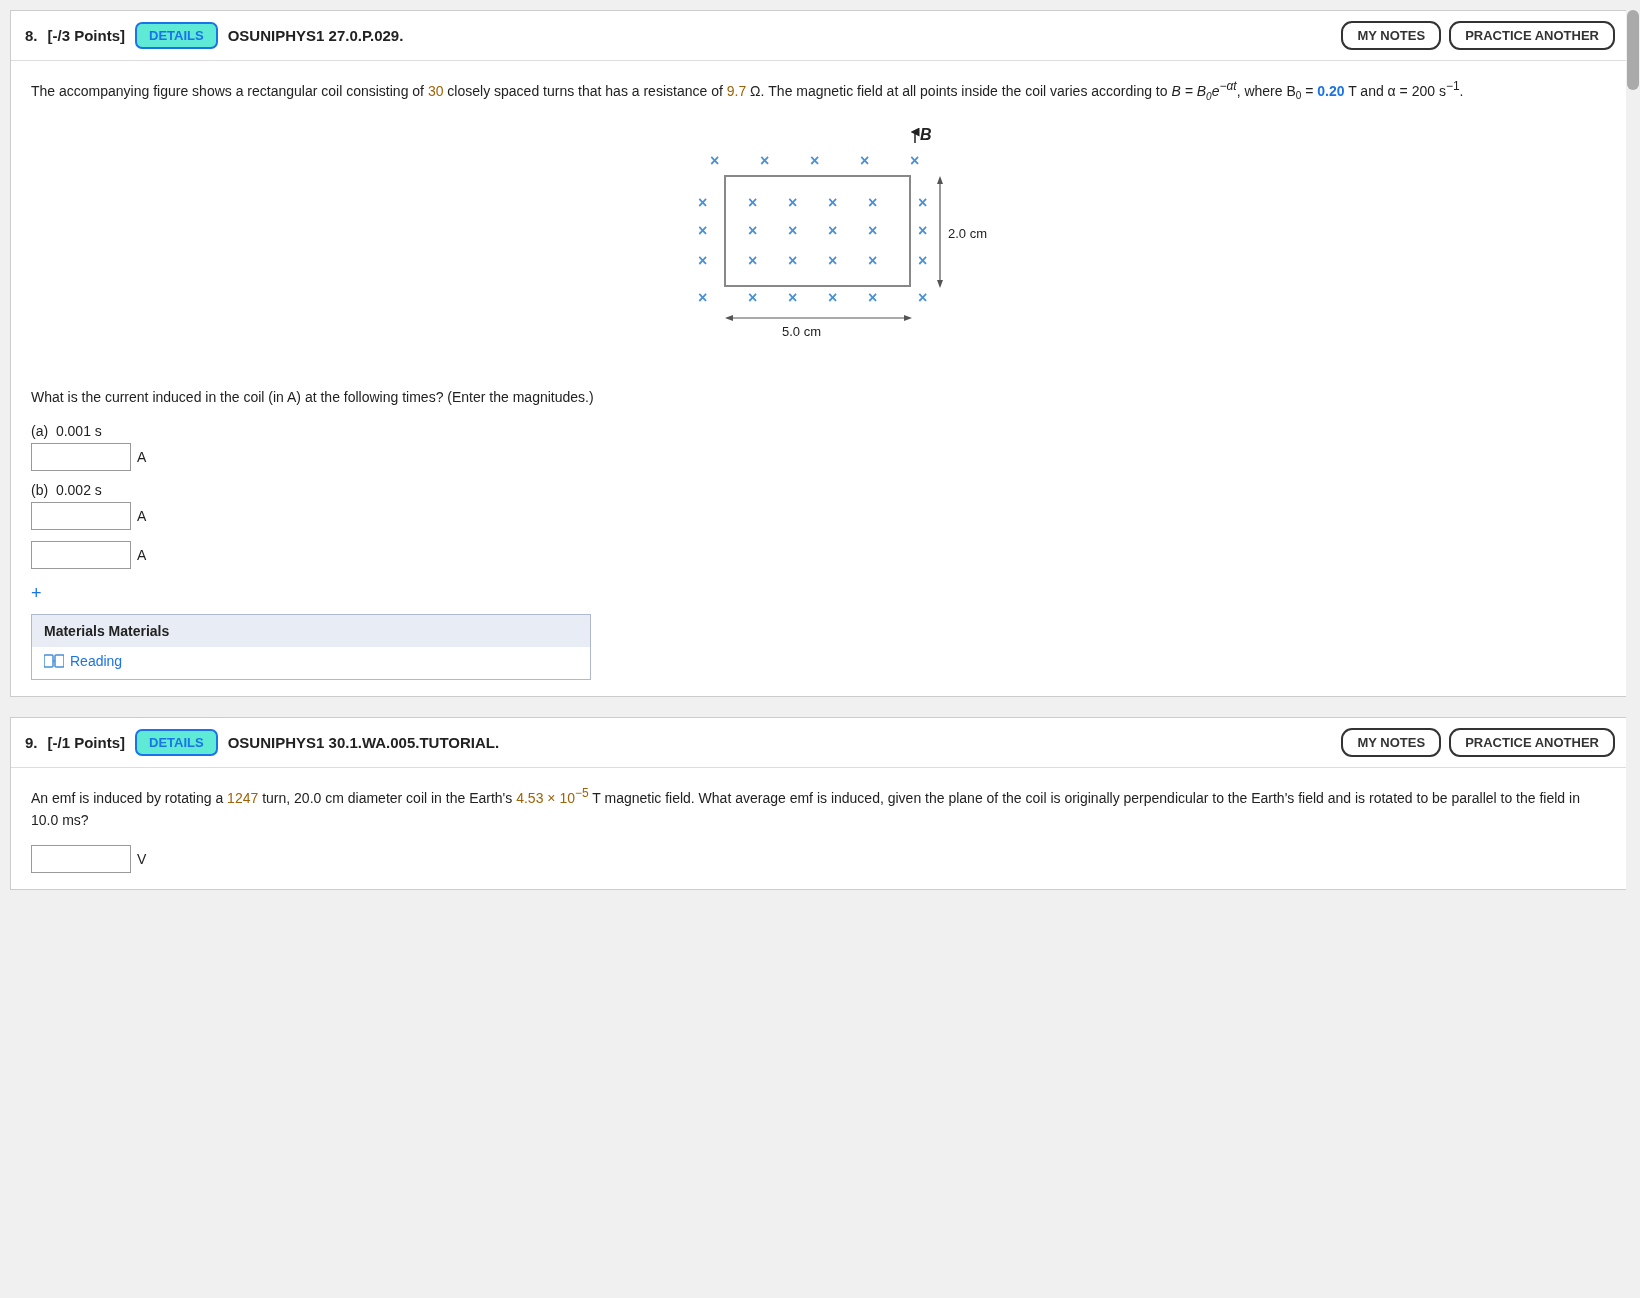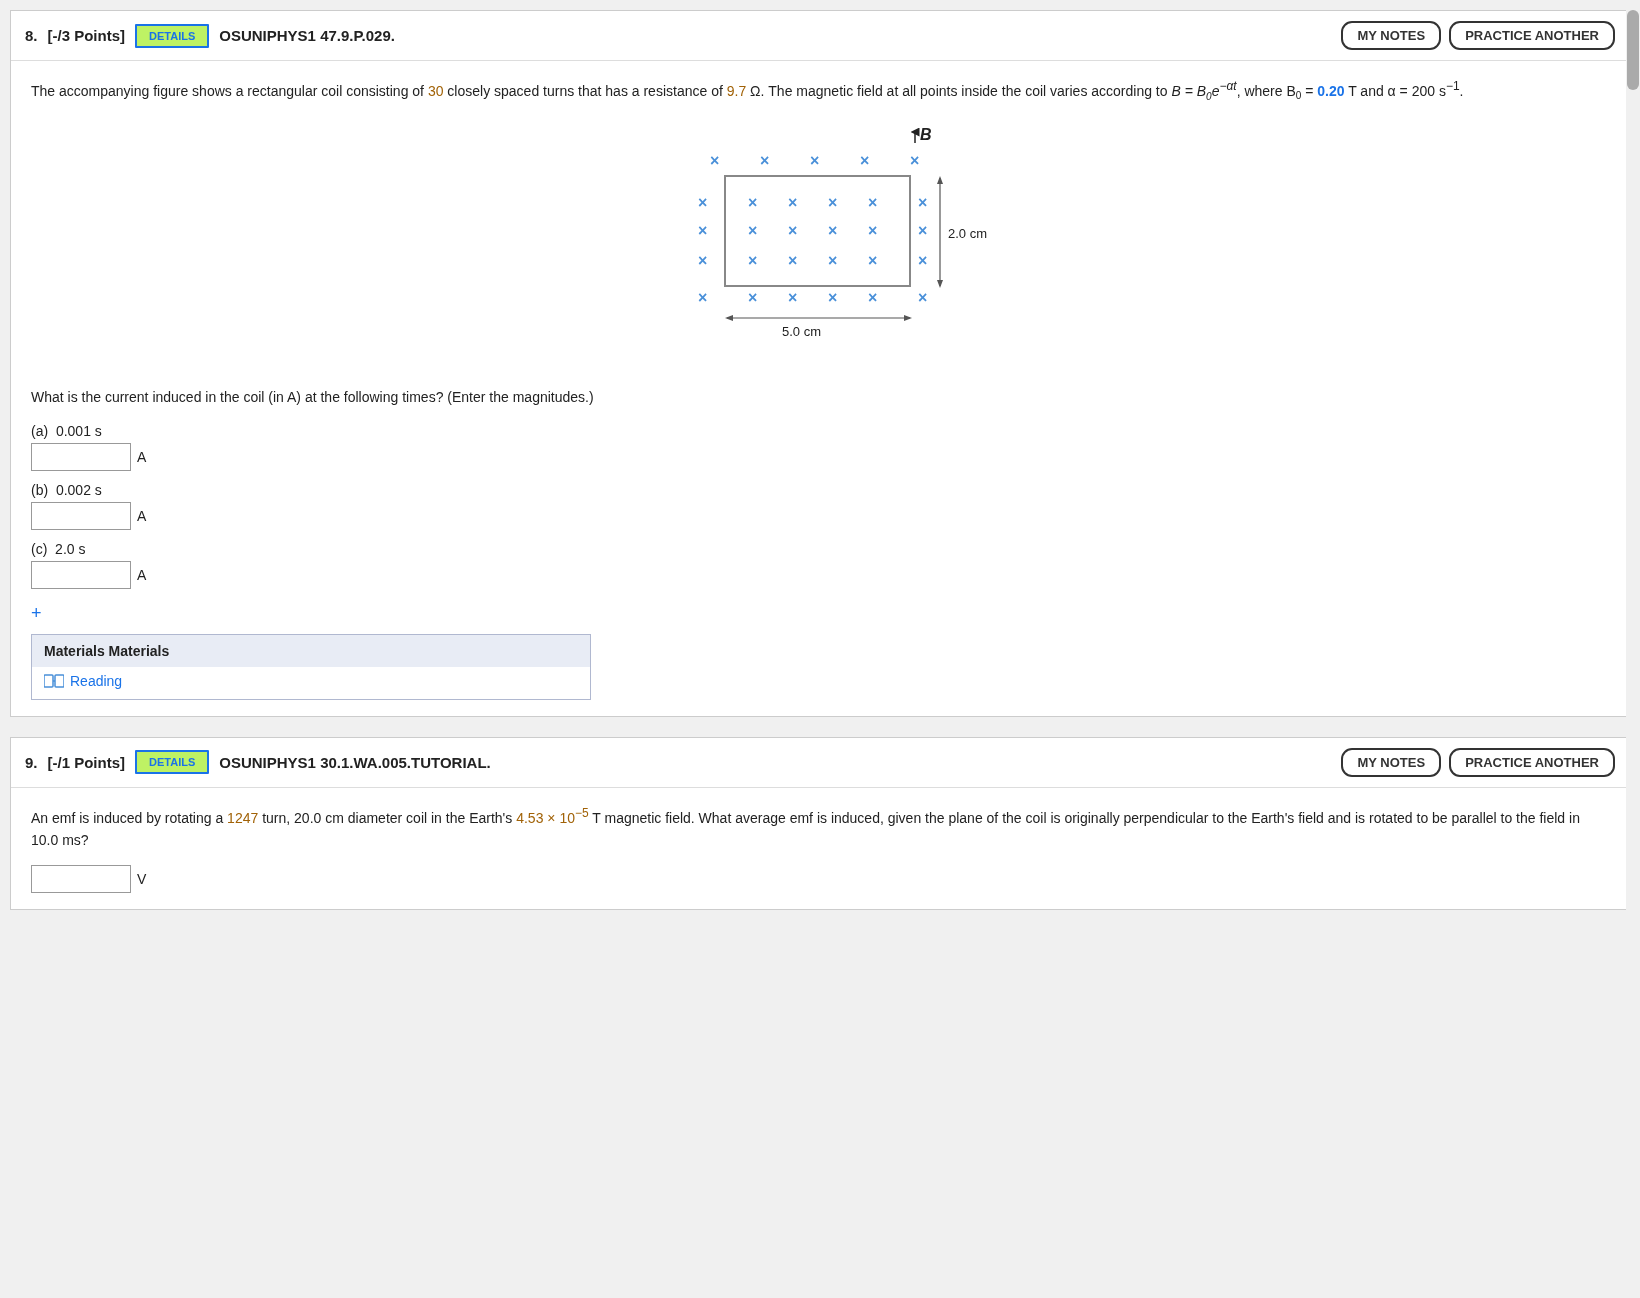--- a/index.html
+++ b/index.html
@@ -33,26 +33,26 @@
       align-items: center;
       gap: 10px;
     }
     .question-number {
       font-weight: bold;
       font-size: 15px;
     }
     .btn-details {
       border: 2px solid #1a73e8;
       color: #1a73e8;
-      background: #bef264;
+      background: #5eead4;
       padding: 4px 12px;
-      font-size: 11px;
+      font-size: 13px;
       font-weight: bold;
       cursor: pointer;
-      border-radius: 1px;
+      border-radius: 7px;
     }
     .question-code {
       font-weight: bold;
       font-size: 15px;
     }
     .header-right-btns {
       display: flex;
       gap: 8px;
     }
     .btn-outline {
@@ -159,21 +159,21 @@
 <body>
 
 <div class="page-container">
 
   <div class="question-card">
     <div class="question-header">
       <div class="question-header-left">
         <span class="question-number">8.</span>
         <span class="question-number">[-/3 Points]</span>
         <button class="btn-details">DETAILS</button>
-        <span class="question-code">OSUNIPHYS1 47.9.P.029.</span>
+        <span class="question-code">OSUNIPHYS1 27.0.P.029.</span>
       </div>
       <div class="header-right-btns">
         <button class="btn-outline">MY NOTES</button>
         <button class="btn-outline">PRACTICE ANOTHER</button>
       </div>
     </div>
 
     <div class="question-body">
       <div class="problem-text">
         The accompanying figure shows a rectangular coil consisting of <span class="highlight-orange">30</span> closely spaced turns that has a resistance of <span class="highlight-orange">9.7</span> Ω. The magnetic field at all points inside the coil varies
@@ -265,21 +265,20 @@
 
       <div class="sub-question">
         <div class="sub-question-label">(b)&nbsp;&nbsp;0.002 s</div>
         <div class="input-row">
           <input type="text" class="answer-input" style="">
           <span class="unit-label">A</span>
         </div>
       </div>
 
       <div class="sub-question">
-        <div class="sub-question-label">(c)&nbsp;&nbsp;2.0 s</div>
         <div class="input-row">
           <input type="text" class="answer-input" style="">
           <span class="unit-label">A</span>
         </div>
       </div>
 
       <span class="plus-sign">+</span>
 
       <div class="additional-materials">
         <div class="additional-materials-header">Materials Materials</div>

